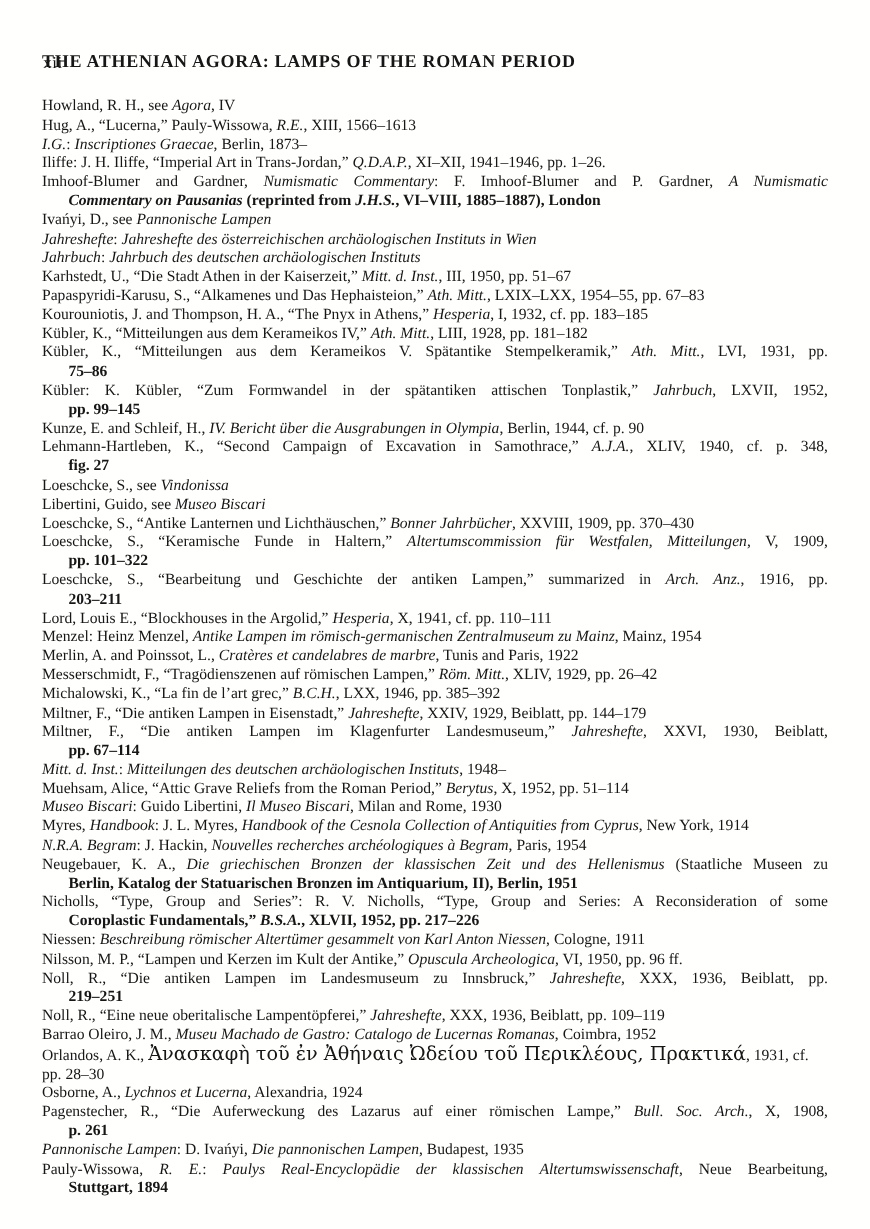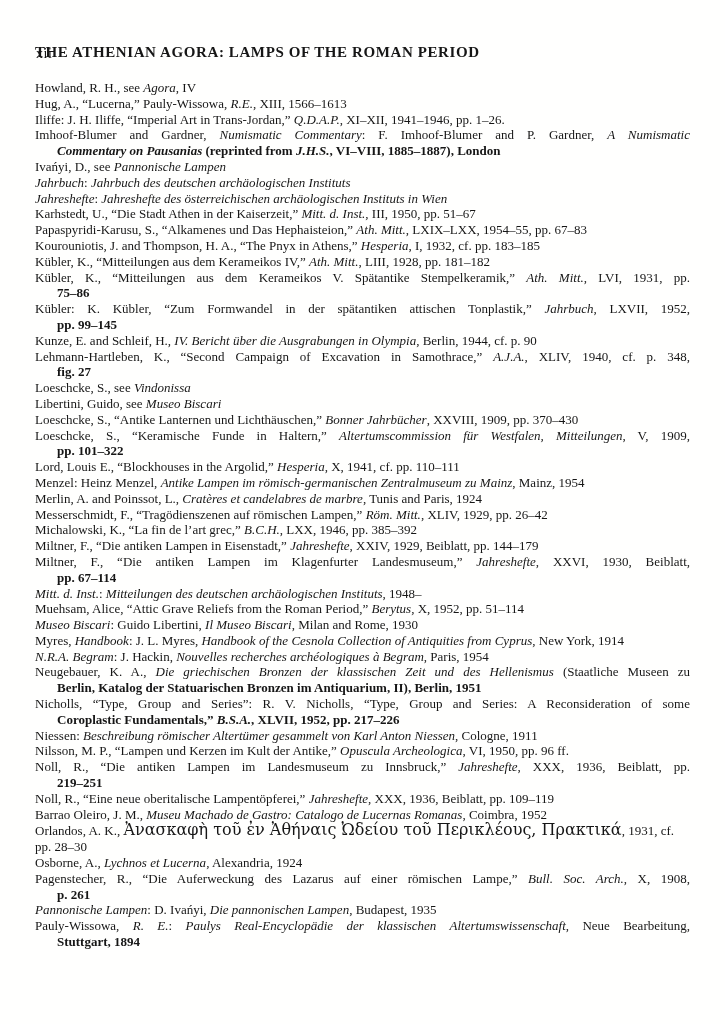--- a/index.html
+++ b/index.html
@@ -68,34 +68,37 @@
     <span class="page-title">THE ATHENIAN AGORA: LAMPS OF THE ROMAN PERIOD</span>
   </div>
   <div class="bib">
       <div class="entry">
         <div class="line"><span>Howland, R. H., see </span><span class="it">Agora</span><span>, IV</span></div>
       </div>
       <div class="entry">
         <div class="line"><span>Hug, A., “Lucerna,” Pauly-Wissowa, </span><span class="it">R.E.</span><span>, XIII, 1566–1613</span></div>
       </div>
       <div class="entry">
+        <div class="line"><span class="it">I.G.</span><span>: </span><span class="it">Inscriptiones Graecae</span><span>, Berlin, 1873–</span></div>
+      </div>
+      <div class="entry">
         <div class="line"><span>Iliffe: J. H. Iliffe, “Imperial Art in Trans-Jordan,” </span><span class="it">Q.D.A.P.</span><span>, XI–XII, 1941–1946, pp. 1–26.</span></div>
       </div>
       <div class="entry">
         <div class="line fill"><span>Imhoof-Blumer and Gardner, </span><span class="it">Numismatic Commentary</span><span>: F. Imhoof-Blumer and P. Gardner, </span><span class="it">A Numismatic</span></div>
         <div class="line cont"><span class="it">Commentary on Pausanias</span><span> (reprinted from </span><span class="it">J.H.S.</span><span>, VI–VIII, 1885–1887), London</span></div>
       </div>
       <div class="entry">
         <div class="line"><span>Ivańyi, D., see </span><span class="it">Pannonische Lampen</span></div>
       </div>
       <div class="entry">
+        <div class="line"><span class="it">Jahreshefte</span><span>: </span><span class="it">Jahreshefte des österreichischen archäologischen Instituts in Wien</span></div>
+      </div>
+      <div class="entry">
         <div class="line"><span class="it">Jahrbuch</span><span>: </span><span class="it">Jahrbuch des deutschen archäologischen Instituts</span></div>
-      </div>
-      <div class="entry">
-        <div class="line"><span class="it">Jahreshefte</span><span>: </span><span class="it">Jahreshefte des österreichischen archäologischen Instituts in Wien</span></div>
       </div>
       <div class="entry">
         <div class="line"><span>Karhstedt, U., “Die Stadt Athen in der Kaiserzeit,” </span><span class="it">Mitt. d. Inst.</span><span>, III, 1950, pp. 51–67</span></div>
       </div>
       <div class="entry">
         <div class="line"><span>Papaspyridi-Karusu, S., “Alkamenes und Das Hephaisteion,” </span><span class="it">Ath. Mitt.</span><span>, LXIX–LXX, 1954–55, pp. 67–83</span></div>
       </div>
       <div class="entry">
         <div class="line"><span>Kourouniotis, J. and Thompson, H. A., “The Pnyx in Athens,” </span><span class="it">Hesperia</span><span>, I, 1932, cf. pp. 183–185</span></div>
       </div>
@@ -124,27 +127,31 @@
         <div class="line"><span>Libertini, Guido, see </span><span class="it">Museo Biscari</span></div>
       </div>
       <div class="entry">
         <div class="line"><span>Loeschcke, S., “Antike Lanternen und Lichthäuschen,” </span><span class="it">Bonner Jahrbücher</span><span>, XXVIII, 1909, pp. 370–430</span></div>
       </div>
       <div class="entry">
         <div class="line fill"><span>Loeschcke, S., “Keramische Funde in Haltern,” </span><span class="it">Altertumscommission für Westfalen, Mitteilungen</span><span>, V, 1909,</span></div>
         <div class="line cont"><span>pp. 101–322</span></div>
       </div>
       <div class="entry">
+        <div class="line fill"><span>Loeschcke, S., “Bearbeitung und Geschichte der antiken Lampen,” summarized in </span><span class="it">Arch. Anz.</span><span>, 1916, pp.</span></div>
+        <div class="line cont"><span>203–211</span></div>
+      </div>
+      <div class="entry">
         <div class="line"><span>Lord, Louis E., “Blockhouses in the Argolid,” </span><span class="it">Hesperia</span><span>, X, 1941, cf. pp. 110–111</span></div>
       </div>
       <div class="entry">
         <div class="line"><span>Menzel: Heinz Menzel, </span><span class="it">Antike Lampen im römisch-germanischen Zentralmuseum zu Mainz</span><span>, Mainz, 1954</span></div>
       </div>
       <div class="entry">
-        <div class="line"><span>Merlin, A. and Poinssot, L., </span><span class="it">Cratères et candelabres de marbre</span><span>, Tunis and Paris, 1924</span></div>
+        <div class="line"><span>Merlin, A. and Poinssot, L., </span><span class="it">Cratères et candelabres de marbre</span><span>, Tunis and Paris, 1922</span></div>
       </div>
       <div class="entry">
         <div class="line"><span>Messerschmidt, F., “Tragödienszenen auf römischen Lampen,” </span><span class="it">Röm. Mitt.</span><span>, XLIV, 1929, pp. 26–42</span></div>
       </div>
       <div class="entry">
         <div class="line"><span>Michalowski, K., “La fin de l’art grec,” </span><span class="it">B.C.H.</span><span>, LXX, 1946, pp. 385–392</span></div>
       </div>
       <div class="entry">
         <div class="line"><span>Miltner, F., “Die antiken Lampen in Eisenstadt,” </span><span class="it">Jahreshefte</span><span>, XXIV, 1929, Beiblatt, pp. 144–179</span></div>
       </div>

